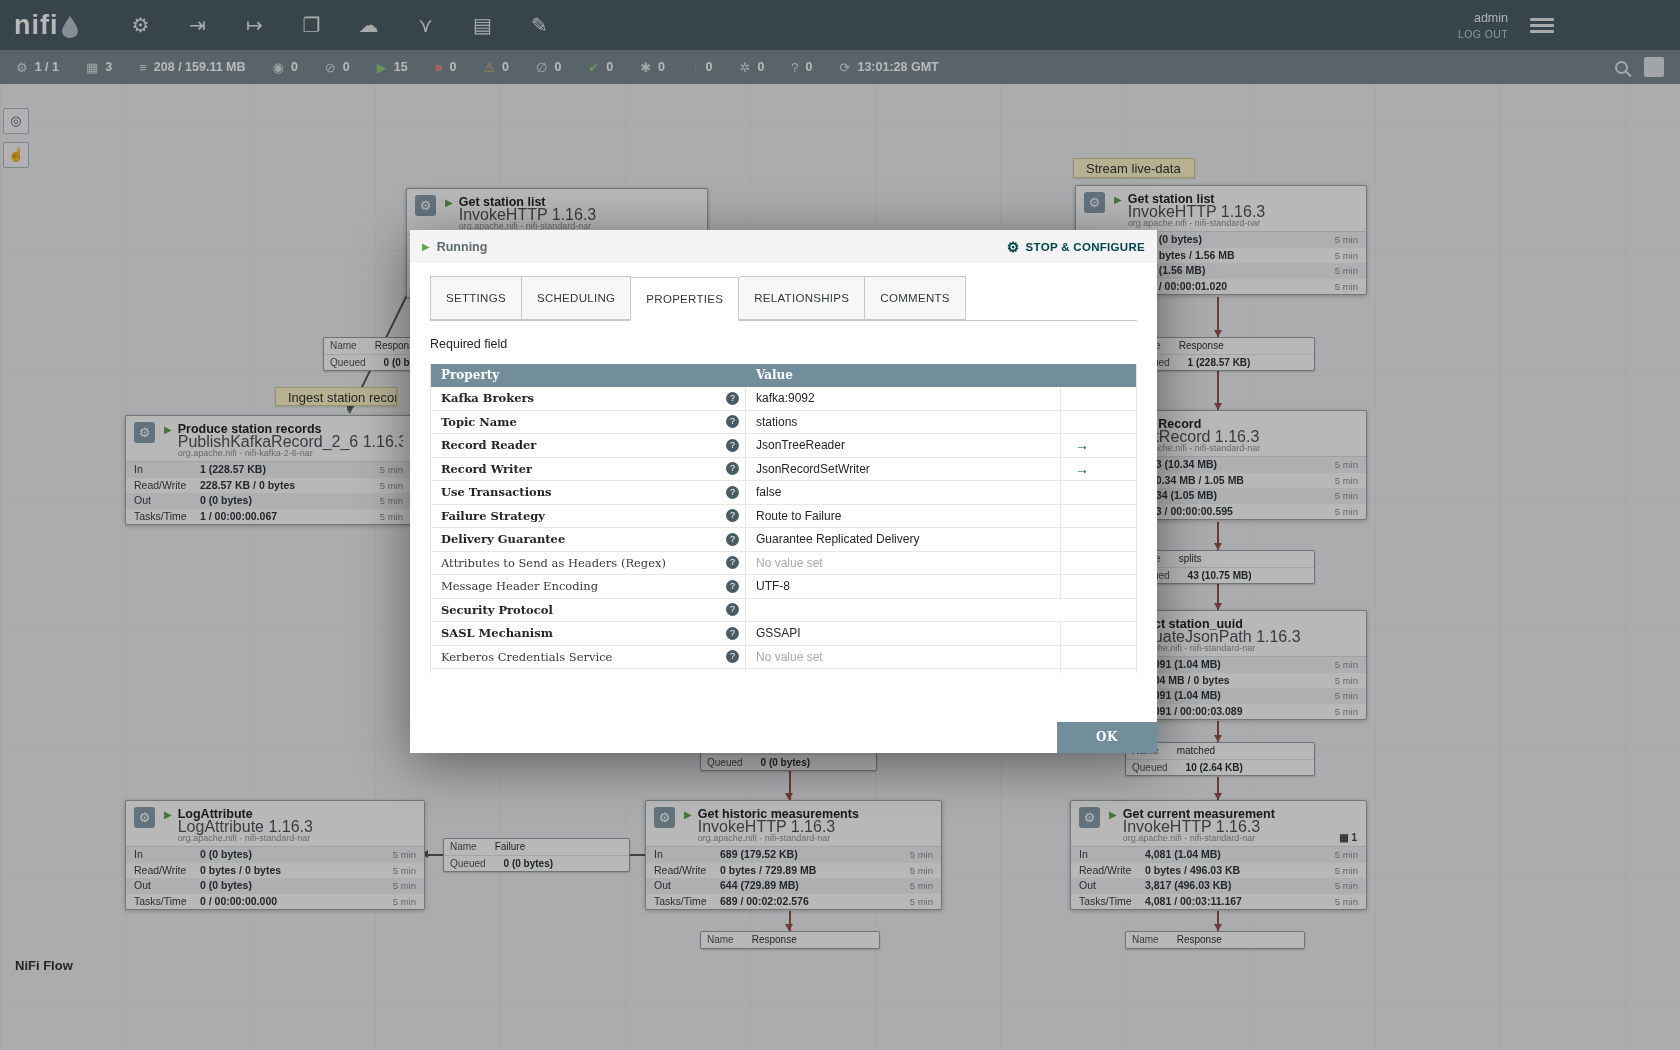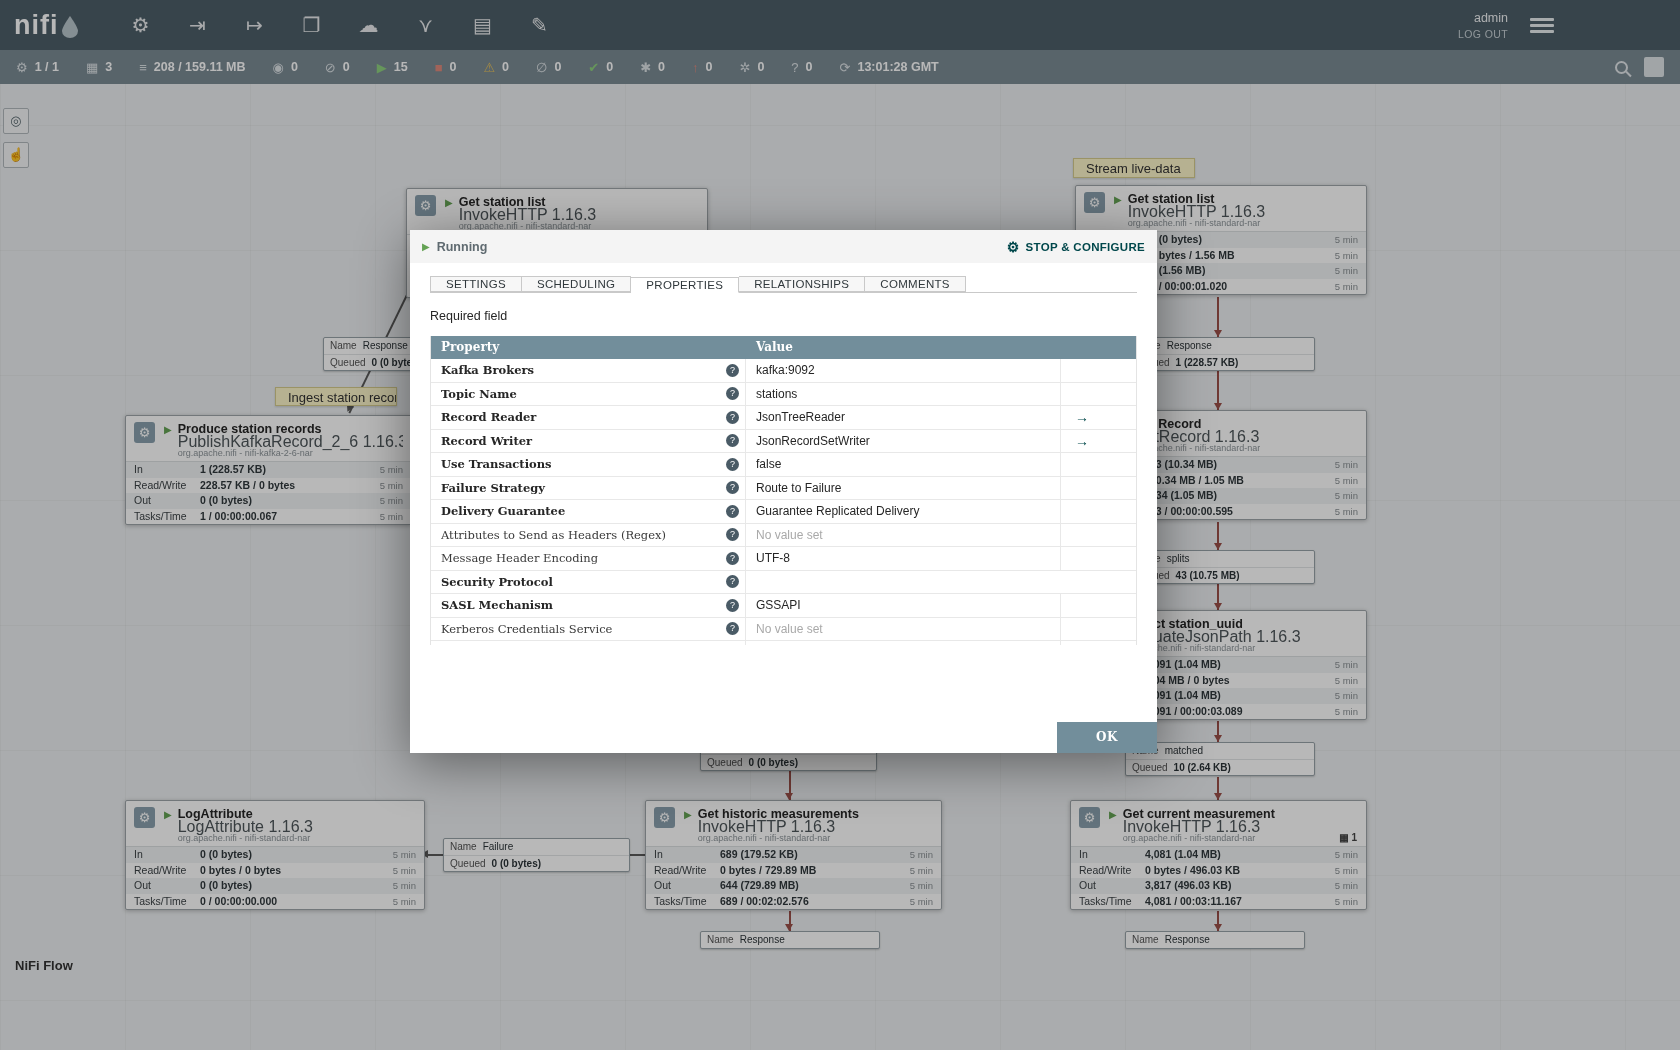--- a/index.html
+++ b/index.html
@@ -54,21 +54,21 @@
   .proc-bundle{font-size:9px;color:#8c9499;line-height:11px}
   .proc-stats{border-top:1px solid #dcdfe1}
   .proc-stats div:nth-of-type(odd){background:#f0f3f4}
   .proc-row{display:flex;padding:0 8px;height:15.5px;line-height:15.5px;font-size:10.5px;white-space:nowrap}
   .pr-label{width:66px;flex:none;color:#3c4246}
   .pr-value{flex:1;font-weight:bold;color:#30383c;overflow:hidden}
   .pr-window{color:#8a9094;font-size:9.5px;margin-left:6px}
   .proc-badge{position:absolute;top:31px;right:9px;font-size:10px;color:#444;font-weight:bold}
 
   .conn{position:absolute;background:#fff;border:1px solid #98a2a8;border-radius:2px;font-size:10px;z-index:4;box-shadow:0 1px 2px rgba(0,0,0,.2);overflow:hidden}
-  .conn-row{display:flex;gap:6px;padding:1px 6px;height:16px;line-height:14px;white-space:nowrap}
+  .conn-row{display:flex;gap:18px;padding:1px 6px;height:16px;line-height:14px;white-space:nowrap}
   .conn-row + .conn-row{border-top:1px solid #e2e5e7}
   .conn-key{color:#555}
   .conn-name{color:#2c3438}
   .conn-val{font-weight:bold;color:#2c3438}
 
   .line{position:absolute;background:#9a4f49;z-index:1}
   .line.dark{background:#5a5a5a}
   .arrow-down{position:absolute;width:0;height:0;border-left:4px solid transparent;border-right:4px solid transparent;border-top:7px solid #9a4f49;z-index:1}
   .arrow-down.dark{border-top-color:#5a5a5a}
   .arrow-left{position:absolute;width:0;height:0;border-top:4px solid transparent;border-bottom:4px solid transparent;border-right:7px solid #5a5a5a;z-index:1}
@@ -77,21 +77,21 @@
   .overlay{position:absolute;inset:0;background:rgba(0,0,0,.28);z-index:20}
   .dialog{position:absolute;left:410px;top:230px;width:747px;height:523px;background:#fff;z-index:30;box-shadow:0 10px 50px rgba(0,0,0,.45)}
   .dlg-title{height:49px;background:#6f8a97;color:#fff;font-family:"DejaVu Serif",serif;font-weight:bold;font-size:17px;line-height:49px;padding-left:19px;letter-spacing:.2px}
   .dlg-status{height:33px;background:#f4f4f4;display:flex;align-items:center;padding:0 12px}
   .dlg-run-icon{color:#64a254;font-size:10px;margin-right:7px}
   .dlg-state{font-size:12.5px;font-weight:bold;color:#5f6a70}
   .stop-config{margin-left:auto;display:flex;align-items:center;gap:6px;color:#00474b;font-size:11.5px;font-weight:bold;letter-spacing:.3px;cursor:pointer}
   .stop-config .gear{font-size:14px}
   .dlg-body{padding:0 20px}
   .tabs{display:flex;margin-top:13px;border-bottom:1px solid #c9c9c9;align-items:flex-end}
-  .tab{padding:1px 15px;font-size:11.5px;color:#30383c;border:1px solid #c9c9c9;border-left:none;background:#f7f7f7;letter-spacing:.3px;cursor:pointer;white-space:nowrap}
+  .tab{padding:15px 15px;font-size:11.5px;color:#30383c;border:1px solid #c9c9c9;border-left:none;background:#f7f7f7;letter-spacing:.3px;cursor:pointer;white-space:nowrap}
   .tab:nth-of-type(1){border-left:1px solid #c9c9c9}
   .tab.active{background:#fff;font-weight:normal;border-bottom:1px solid #fff;margin-bottom:-1px}
   .required-field{margin-top:16px;font-size:12.5px;color:#262626}
   .table-clip{margin-top:13px;height:309px;overflow:hidden;border-left:1px solid #e4e4e4;border-right:1px solid #e4e4e4}
   .t-head{display:flex;height:23px;background:#728e9b;color:#fff;font-family:"DejaVu Serif",serif;font-size:12px;font-weight:bold;line-height:23px}
   .th-prop{width:315px;padding-left:10px}
   .th-val{flex:1;padding-left:10px}
   .t-row{display:flex;height:23.5px;border-bottom:1px solid #e8e8e8;align-items:stretch;font-size:12px;background:#fff}
   .t-prop{width:315px;border-right:1px solid #e8e8e8;display:flex;align-items:center;padding:0 6px 0 10px}
   .prop-name{flex:1;color:#3a3a3a;font-family:"DejaVu Serif",serif;font-size:11.5px;white-space:nowrap;overflow:hidden}

